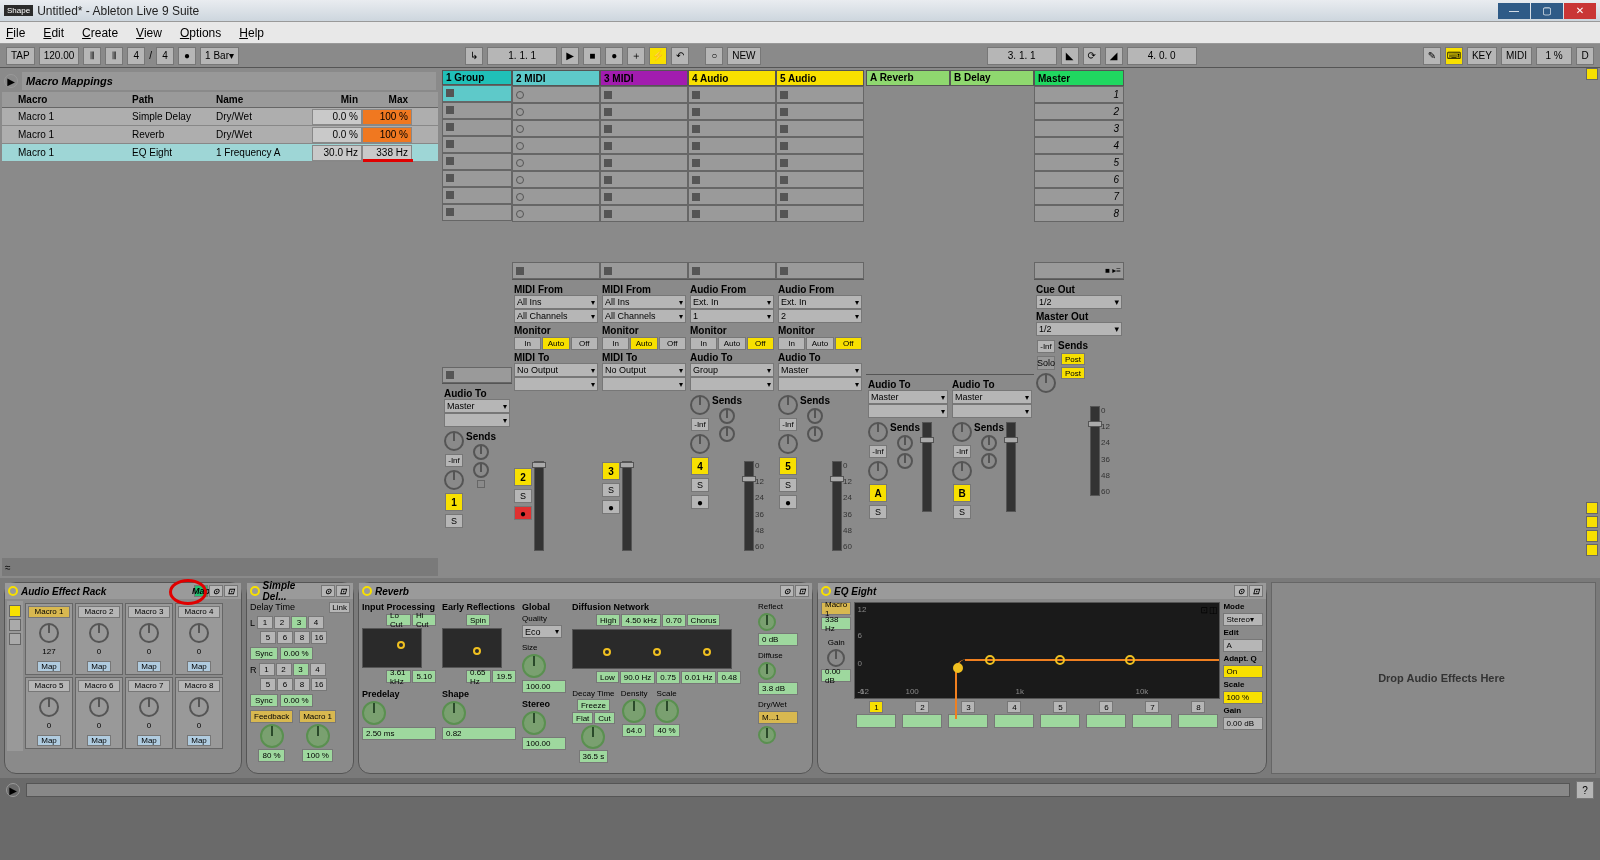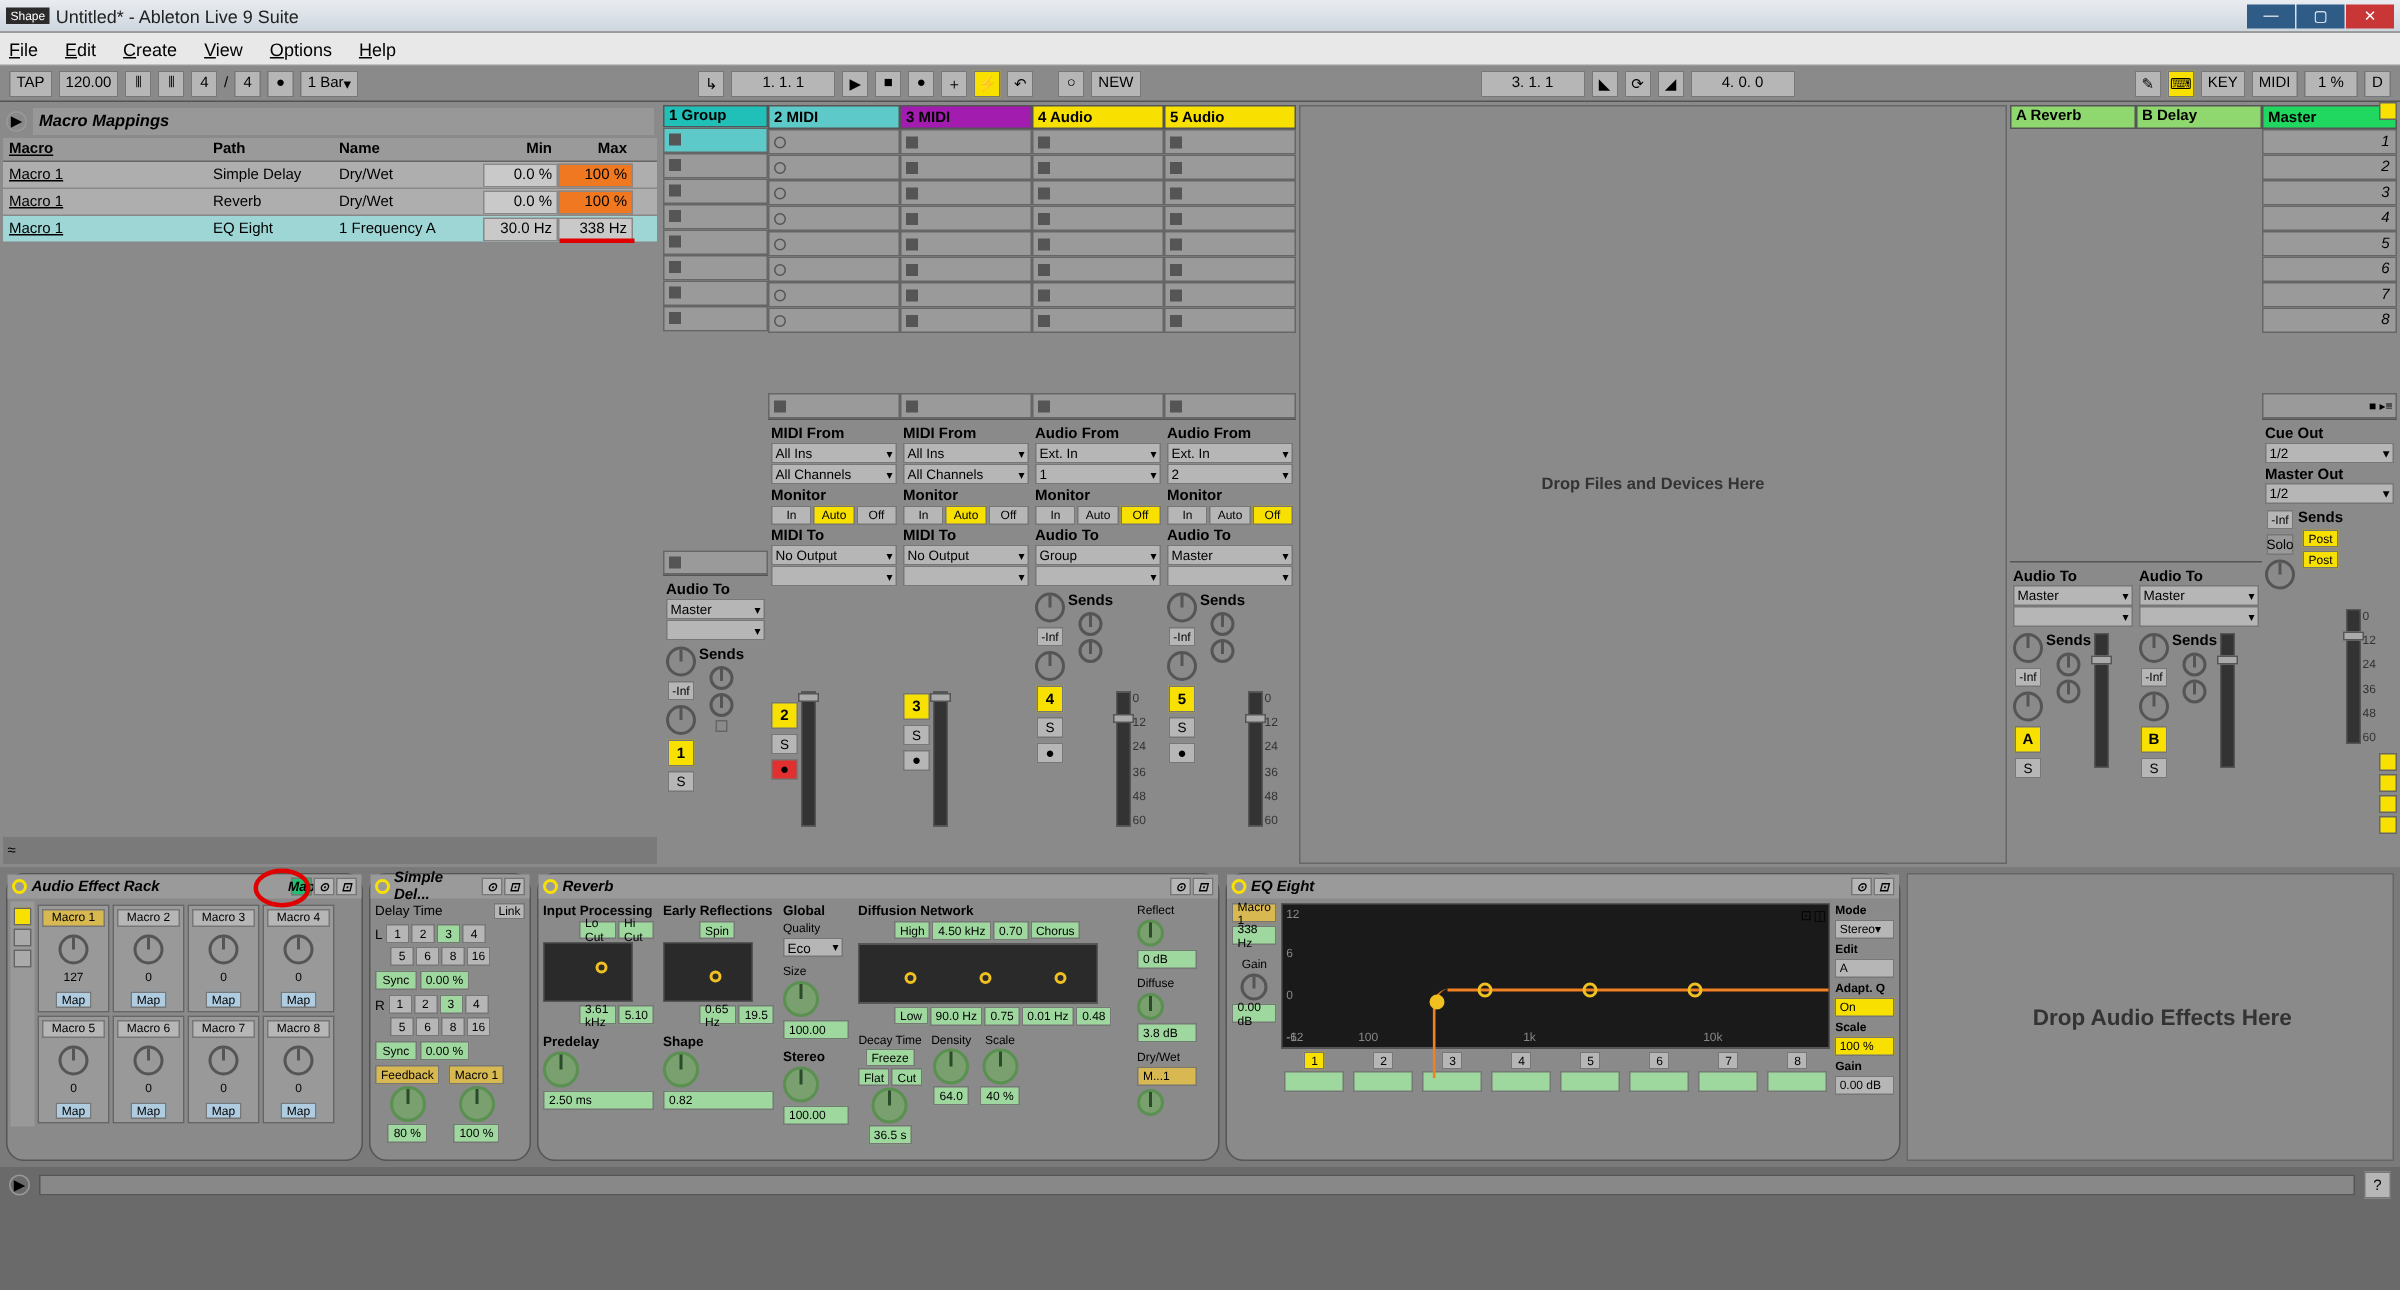--- a/index.html
+++ b/index.html
@@ -20,21 +20,21 @@
 .box.on { background:#f8e000; }
 .box.btn { cursor:default; }
 .spacer { flex:1; }
 .workspace { display:flex; height:510px; }
 .left-panel { width:440px; background:#8a8a8a; padding:2px; display:flex; flex-direction:column; }
 .left-header { background:#989898; height:18px; display:flex; align-items:center; padding:0 4px; font-style:italic; font-weight:bold; font-size:11px; }
 .macro-table { background:#8a8a8a; }
 .macro-hdr { display:flex; background:#9a9a9a; height:16px; align-items:center; font-weight:bold; font-size:10px; border-bottom:1px solid #666; }
 .macro-row { display:flex; height:18px; align-items:center; background:#aeaeae; border-bottom:1px solid #888; font-size:10px; }
 .macro-row.sel { background:#9ed6d6; }
-.c-macro{width:140px;padding-left:4px;text-decoration:underline;}
+.c-macro{width:130px;padding-left:16px;}
 .c-path{width:84px;}
 .c-name{width:96px;}
 .c-min,.c-max{width:50px;text-align:right;padding-right:4px;}
 .c-min-cell,.c-max-cell{width:50px;background:#c9c9c9;border:1px solid #888;text-align:right;padding-right:3px;height:16px;line-height:14px;font-size:10px;}
 .c-max-cell.orange{background:#f07820;}
 .red-underline{position:relative;}
 .red-underline::after{content:"";position:absolute;left:0;bottom:-2px;height:3px;width:50px;background:#e00000;}
 .session-area { flex:1; background:#8a8a8a; padding:2px; display:flex; gap:2px; }
 .tracks { display:flex; gap:0; }
 .track { width:88px; display:flex; flex-direction:column; }
@@ -110,21 +110,21 @@
 .eq-node{position:absolute;width:10px;height:10px;border:2px solid #f0c020;border-radius:50%;}
 .eq-controls{display:flex;gap:2px;padding:2px 0;}
 .eq-band{width:44px;display:flex;flex-direction:column;gap:1px;align-items:center;}
 .eq-num{width:14px;height:12px;background:#b6b6b6;border:1px solid #777;font-size:8px;display:flex;align-items:center;justify-content:center;}
 .eq-num.on{background:#f8e000;}
 .eq-shape{width:40px;height:14px;background:#9ed89e;border:1px solid #777;}
 .eq-right{width:52px;display:flex;flex-direction:column;gap:2px;font-size:8px;}
 .eq-right .lbl{font-weight:bold;}
 .eq-right .fld{background:#b6b6b6;border:1px solid #777;height:13px;display:flex;align-items:center;padding:0 2px;}
 .eq-right .fld.on{background:#f8e000;}
-.drop-fx{flex:1;display:flex;align-items:center;justify-content:center;color:#333;font-weight:bold;font-size:15px;border:1px solid #666;background:#8a8a8a;padding-left:16px;}
+.drop-fx{flex:1;display:flex;align-items:center;justify-content:center;color:#333;font-weight:bold;font-size:11px;border:1px solid #666;background:#8a8a8a;padding-left:16px;}
 .bottom-bar{height:24px;background:#6a6a6a;display:flex;align-items:center;padding:2px 6px;gap:6px;}
 .play-circle-btn{width:14px;height:14px;border:1px solid #999;border-radius:50%;display:flex;align-items:center;justify-content:center;}
 .progress{flex:1;height:14px;background:#888;border:1px solid #555;}
 .right-strip{position:absolute;right:0;top:68px;width:14px;display:flex;flex-direction:column;gap:2px;}
 .strip-btn{width:12px;height:12px;background:#f8e000;border:1px solid #666;}
 .io-block{padding:2px 2px;border-top:1px solid #555;}
 .cue-box{background:#b6b6b6;border:1px solid #777;height:14px;font-size:9px;display:flex;align-items:center;justify-content:space-between;padding:0 2px;}
 .post-btn{background:#f8e000;border:1px solid #777;font-size:8px;padding:0 3px;height:12px;display:inline-flex;align-items:center;}
 .mixer-section{padding:2px;display:flex;gap:2px;height:160px;}
 .mixer-left{display:flex;flex-direction:column;gap:3px;align-items:center;}
@@ -598,21 +598,20 @@
                 <span>24</span>
                 <span>36</span>
                 <span>48</span>
                 <span>60</span>
             </div>
           </div>
         </div>
       </div>
     </div>
 
-    <div class="drop-area">Drop Files and Devices Here</div>
 
     <div class="right-tracks">
 
       <div class="track" style="width:84px">
         <div class="track-hdr hdr-lime">A Reverb</div>
         <div style="height:296px"></div>
         <div class="io-block">
           <div class="io-label">Audio To</div>
           <div class="io-dd">
               <span>Master</span>

